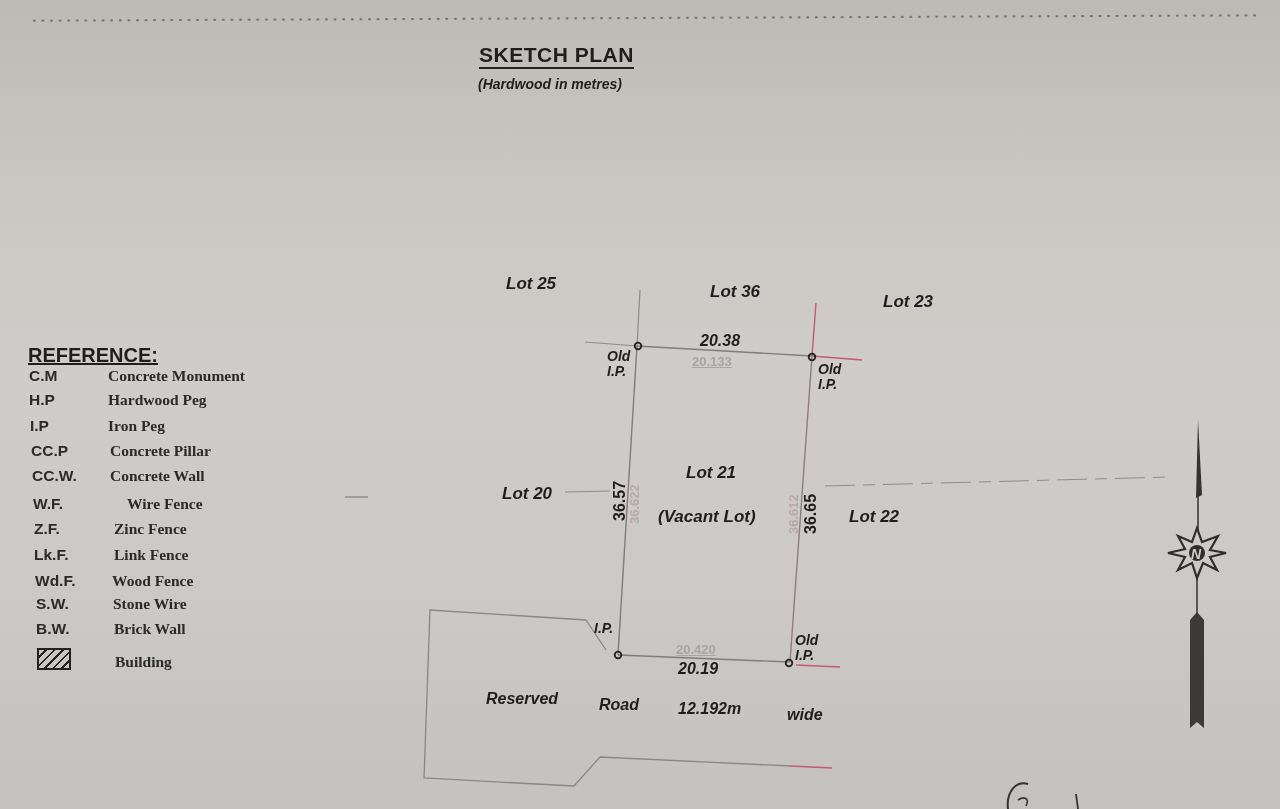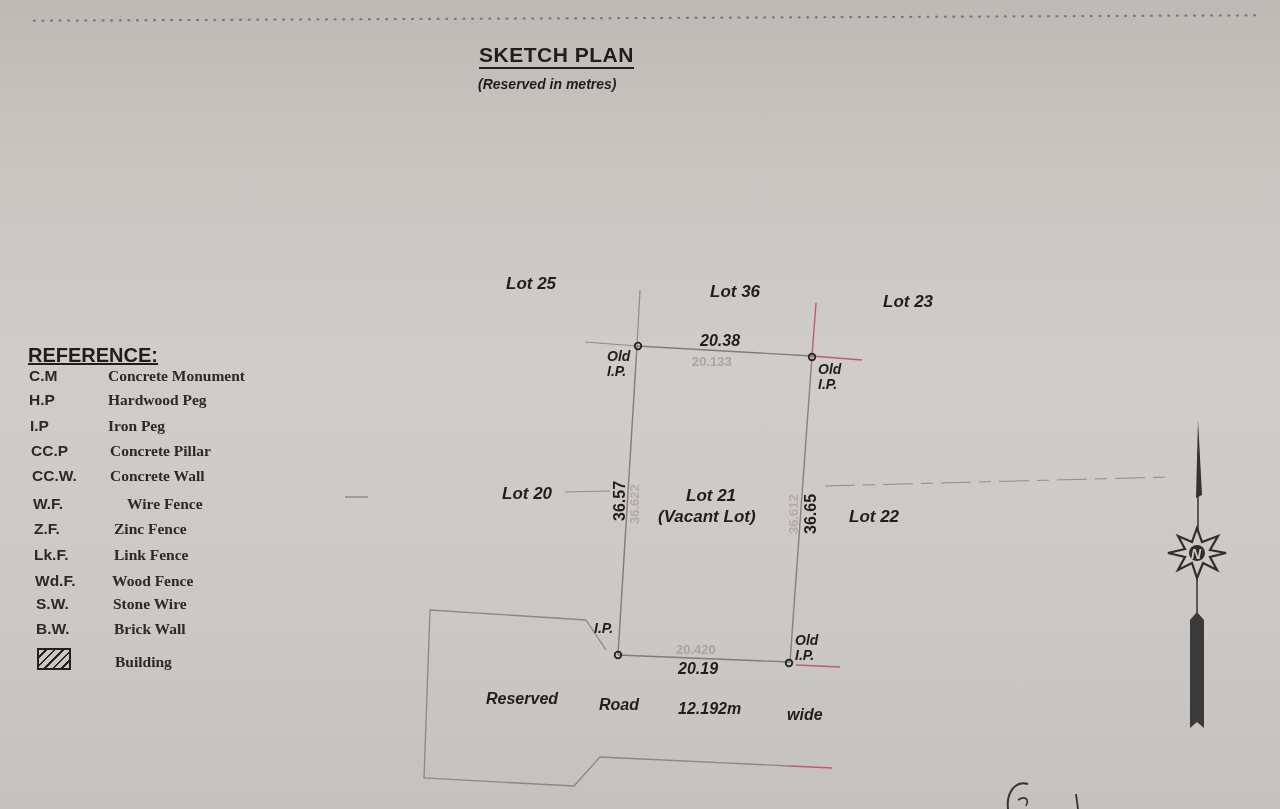--- a/index.html
+++ b/index.html
@@ -16,31 +16,31 @@
   .ref-title{left:28px;top:344px;font-size:20px;font-weight:bold;text-decoration:underline;}
   .ref-row{position:absolute;font-size:15.5px;font-weight:bold;color:#2a2a2a;}
   .ref-abbr{position:absolute;left:0;}
   .ref-desc{position:absolute;white-space:nowrap;font-family:Liberation Serif, serif;}
   .hatch{width:30px;height:18px;border:2px solid #222;
     background:repeating-linear-gradient(135deg,transparent 0 4px,#222 4px 6px);}
   .lbl{position:absolute;font-size:17px;font-weight:bold;font-style:italic;white-space:nowrap;}
   .small{position:absolute;font-size:14px;font-weight:bold;font-style:italic;line-height:15px;}
   .dim{position:absolute;font-size:16px;font-weight:bold;font-style:italic;white-space:nowrap;}
   .dimv{position:absolute;font-size:16px;font-weight:bold;white-space:nowrap;transform:rotate(-90deg);transform-origin:left top;}
-  .faint{position:absolute;font-size:13px;color:#a9a5a2;font-weight:bold;white-space:nowrap;}
+  .faint{position:absolute;font-size:13px;color:#a9a5a2;font-weight:bold;white-space:nowrap;text-decoration:underline;}
   .faintv{position:absolute;font-size:13px;color:#b7a9aa;font-weight:bold;white-space:nowrap;transform:rotate(-90deg);transform-origin:left top;}
   svg.plan{position:absolute;left:0;top:0;}
 </style>
 </head>
 <body>
 
 <div class="dotrow"></div>
 
 <div class="abs title">SKETCH PLAN</div>
-<div class="abs subtitle">(Reserved in metres)</div>
+<div class="abs subtitle">(Hardwood in metres)</div>
 
 <div class="abs ref-title">REFERENCE:</div>
 
 <div class="ref-row" style="left:29px;top:367px;">
   <span class="ref-abbr">C.M</span>
   <span class="ref-desc" style="left:79px;">Concrete Monument</span>
 </div>
 <div class="ref-row" style="left:29px;top:391px;">
   <span class="ref-abbr">H.P</span>
   <span class="ref-desc" style="left:79px;">Hardwood Peg</span>
@@ -121,21 +121,21 @@
     <text x="1191" y="559" font-family="Liberation Sans, sans-serif" font-size="14" font-weight="bold" font-style="italic" fill="#cfccc9">N</text>
     <line x1="1197" y1="578" x2="1197" y2="615" stroke="#333" stroke-width="1.5"></line>
     <polygon points="1190,620 1197,612 1204,620 1204,728 1197,722 1190,728" fill="#3a3a3a"></polygon>
   </g>
 </svg>
 
 <div class="lbl" style="left:506px;top:274px;">Lot 25</div>
 <div class="lbl" style="left:710px;top:282px;">Lot 36</div>
 <div class="lbl" style="left:883px;top:292px;">Lot 23</div>
 <div class="lbl" style="left:502px;top:484px;">Lot 20</div>
-<div class="lbl" style="left:686px;top:486px;">Lot 21</div>
+<div class="lbl" style="left:686px;top:463px;">Lot 21</div>
 <div class="lbl" style="left:658px;top:507px;">(Vacant Lot)</div>
 <div class="lbl" style="left:849px;top:507px;">Lot 22</div>
 
 <div class="small" style="left:607px;top:349px;">
   <div>Old</div>
   <div>I.P.</div>
 </div>
 <div class="small" style="left:818px;top:362px;">
   <div>Old</div>
   <div>I.P.</div>

